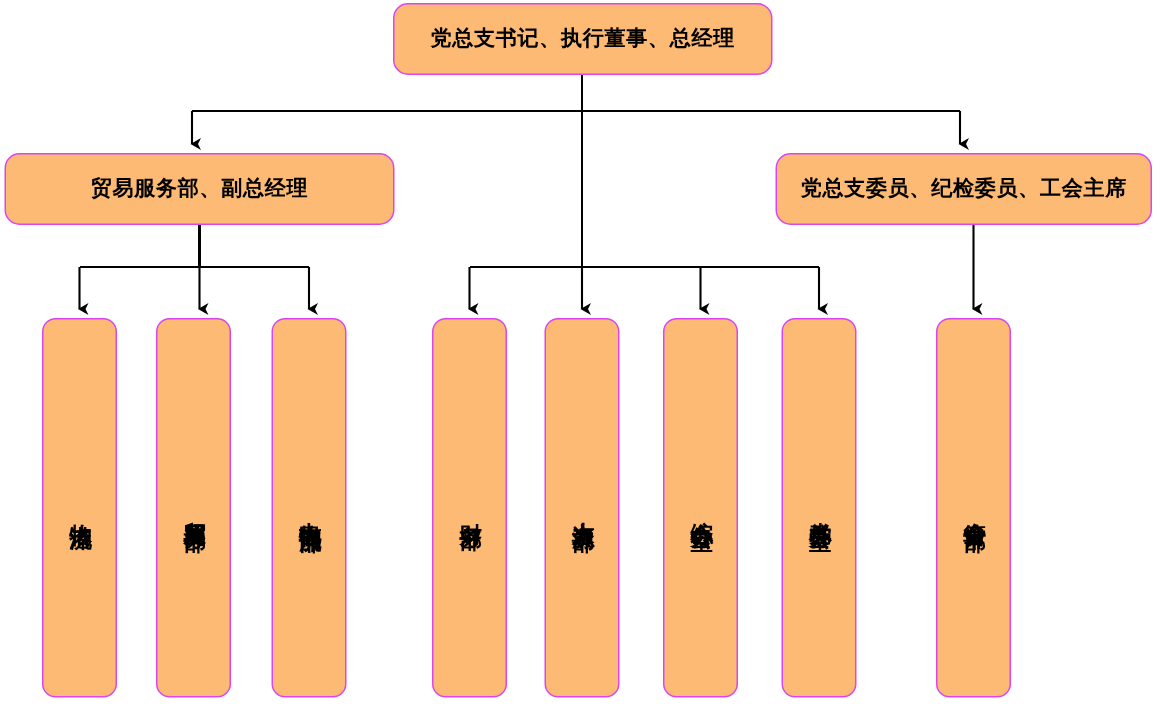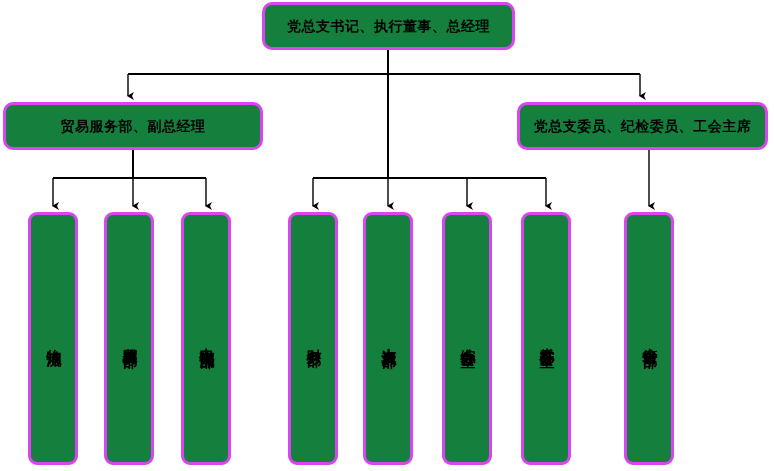--- a/index.html
+++ b/index.html
@@ -14,22 +14,22 @@
   #chart-root{
     position:absolute;left:0;top:0;width:774px;height:471px;
   }
   .connectors{
     position:absolute;left:0;top:0;width:774px;height:471px;
     pointer-events:none;
   }
   .node{
     position:absolute;
     box-sizing:border-box;
-    background:#15803d;
-    border:3px solid #d946ef;
+    background:#fdba74;
+    border:1px solid #d946ef;
     display:flex;
     align-items:center;
     justify-content:center;
     text-align:center;
   }
   .node.rounded{ border-radius:10px; }
   .node.horizontal{
     font-size:14px;
     font-weight:700;
     color:#000000;

